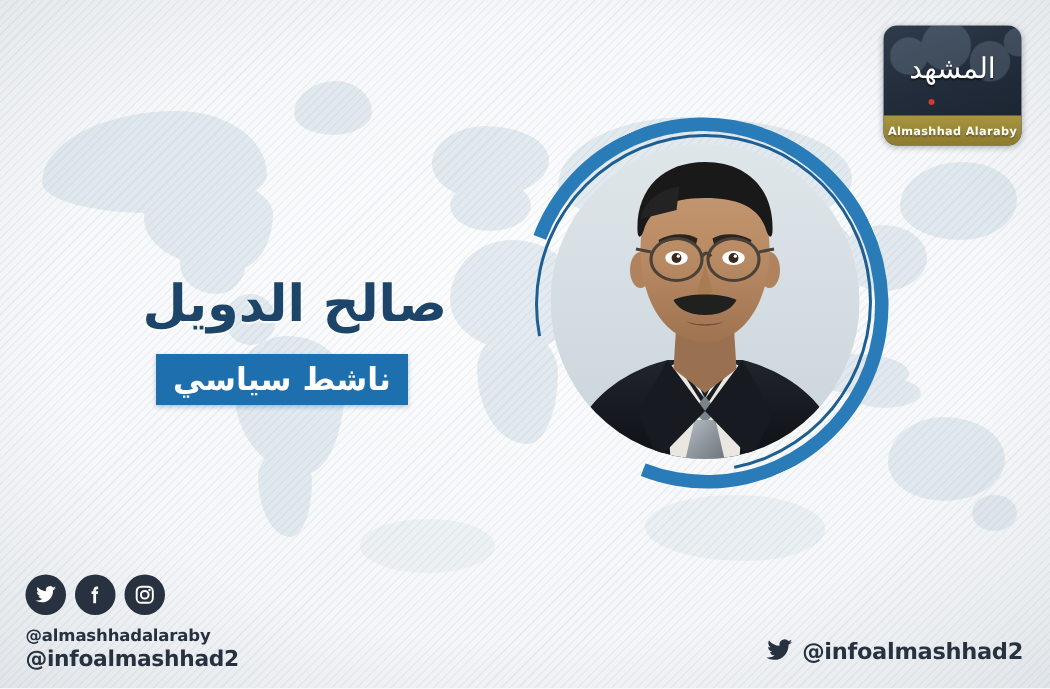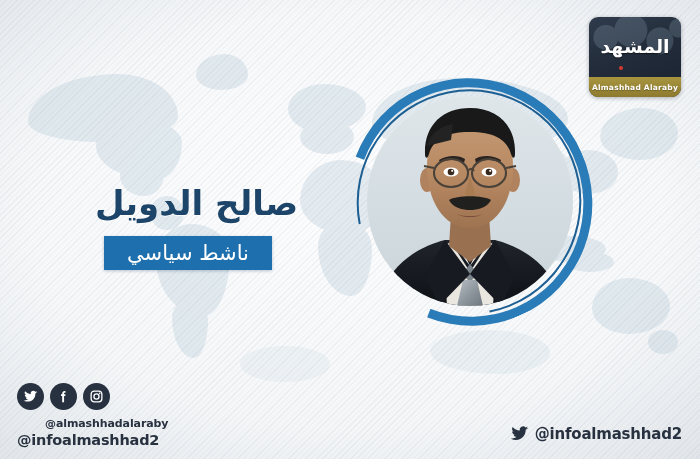--- a/index.html
+++ b/index.html
@@ -138,21 +138,21 @@
       radial-gradient(circle at 22% 42%, #9fb4c6 0 12px, transparent 13px),
       radial-gradient(circle at 46% 30%, #9fb4c6 0 16px, transparent 17px),
       radial-gradient(circle at 74% 48%, #9fb4c6 0 13px, transparent 14px),
       radial-gradient(circle at 92% 26%, #9fb4c6 0 9px, transparent 10px);
   }
   .logo-ar-top, .logo-ar-bottom {
     position: absolute;
     width: 100%;
     text-align: center;
     color: #ffffff;
-    font-weight: bold;
+    font-weight: normal;
     letter-spacing: 0px;
     direction: rtl;
     text-shadow: 0 1px 1px rgba(0,0,0,0.5);
     line-height: 1;
   }
   .logo-ar-top    { top: 20px; font-size: 19px; }
   .logo-ar-bottom { top: 41px; font-size: 19px; }
   .logo-com {
     position: absolute;
     left: 9px;
@@ -269,21 +269,21 @@
     background: #1e6fad;
     display: flex;
     align-items: center;
     justify-content: center;
     box-shadow: 0 1px 3px rgba(20, 60, 100, 0.28);
   }
   .role-badge-text {
     color: #ffffff;
     direction: rtl;
     font-size: 21px;
-    font-weight: normal;
+    font-weight: bold;
     line-height: 1;
     letter-spacing: 0px;
   }
 
   
   .social {
     position: absolute;
     left: 17px;
     top: 383px;
   }
@@ -301,21 +301,20 @@
     align-items: center;
     justify-content: center;
   }
   .sicon svg { display: block; }
   .handle1 {
     margin-top: 7px;
     color: #27313f;
     font-size: 11px;
     font-weight: bold;
     letter-spacing: -0.1px;
-    margin-left: 28px;
   }
   .handle2 {
     margin-top: 2px;
     color: #27313f;
     font-size: 14.5px;
     font-weight: bold;
     letter-spacing: -0.2px;
   }
 
   

